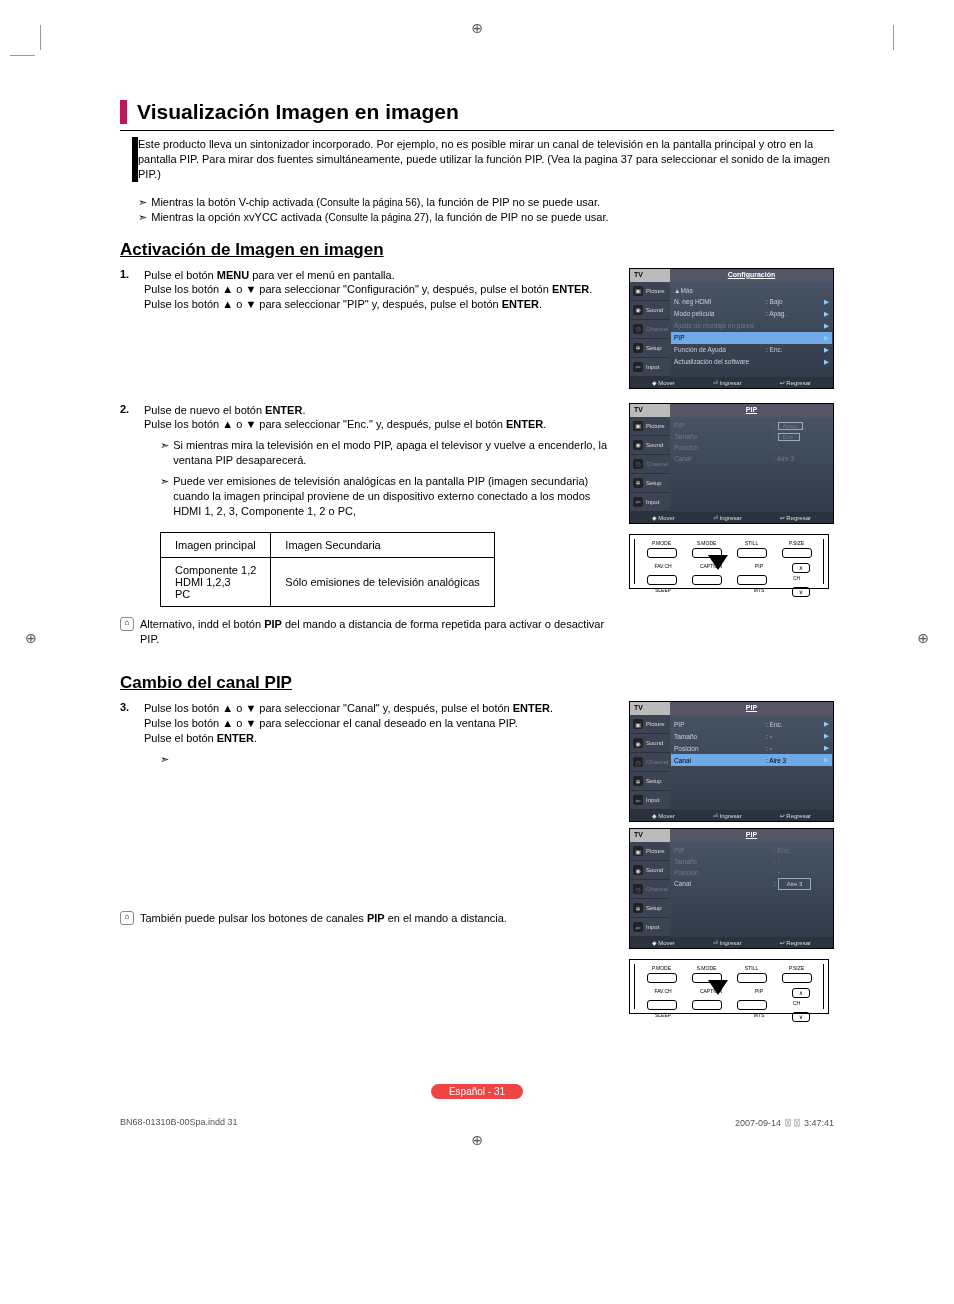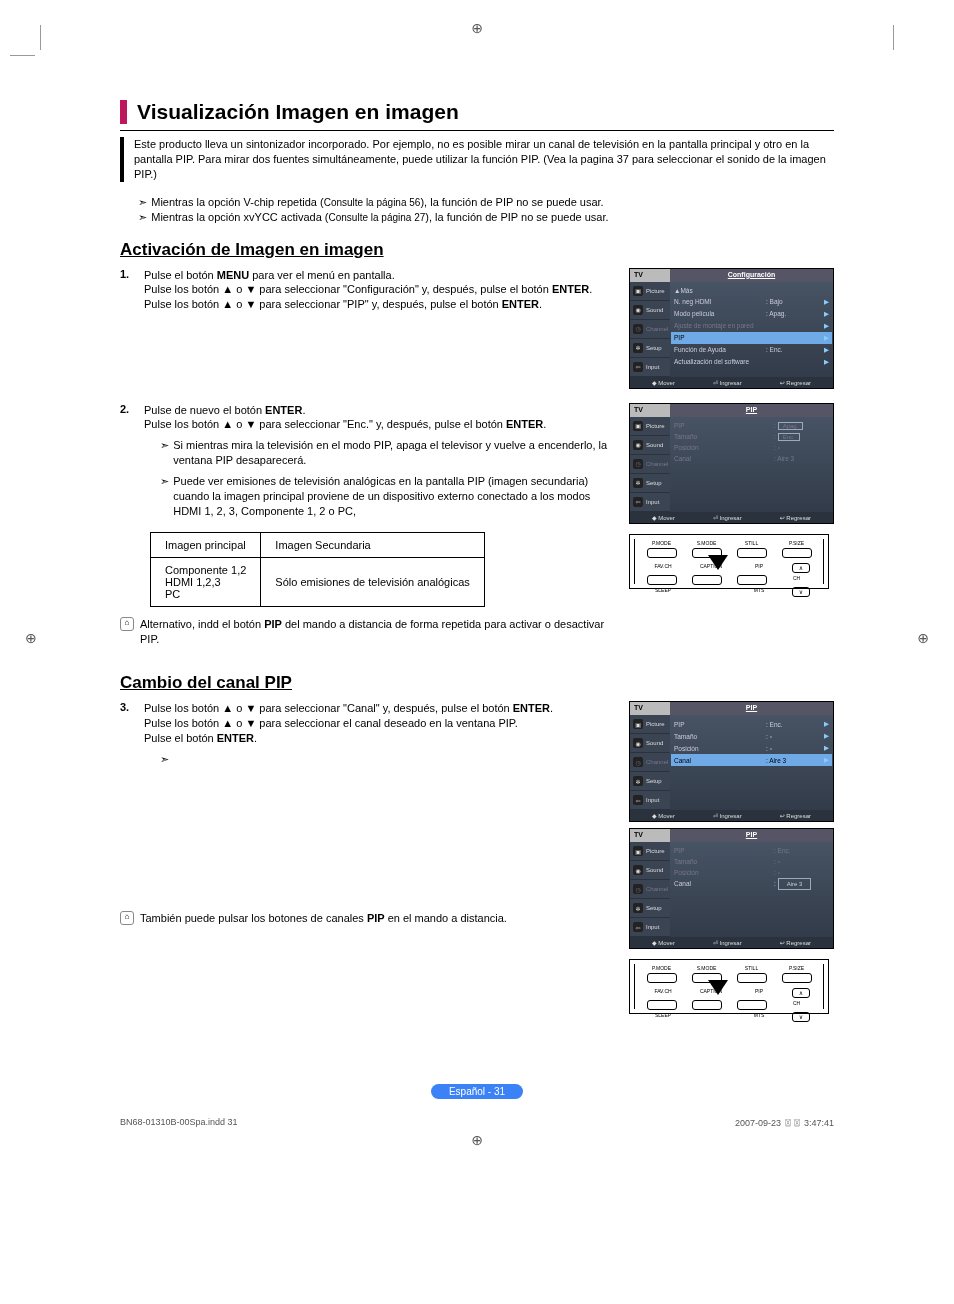--- a/index.html
+++ b/index.html
@@ -8,21 +8,21 @@
 .reg-top { top: 20px; left: 50%; transform: translateX(-50%); }
 .reg-left { top: 630px; left: 25px; }
 .reg-right { top: 630px; right: 25px; }
 .reg-bottom { bottom: 20px; left: 50%; transform: translateX(-50%); }
 .crop-tl-v { position:absolute; top:25px; left:40px; width:1px; height:25px; background:#999; }
 .crop-tl-h { position:absolute; top:55px; left:10px; width:25px; height:1px; background:#999; }
 .crop-tr-v { position:absolute; top:25px; right:60px; width:1px; height:25px; background:#999; }
 .title-bar { border-left: 7px solid #be185d; padding-left: 10px; margin-bottom: 6px; }
 .title-bar h1 { font-size: 21px; font-weight: bold; }
 .title-underline { border-bottom: 1px solid #000; margin-bottom: 6px; }
-.intro { border-left: 4px solid #000000; padding-left: 10px; font-size: 11px; line-height: 1.35; margin-bottom: 14px; }
+.intro { border-left: 6px solid #000000; padding-left: 0; font-size: 11px; line-height: 1.35; margin-bottom: 14px; margin-left: 12px; }
 .note-line { display:flex; gap:4px; font-size:11px; margin:2px 0; padding-left:18px; }
 .note-line .arrow { color:#000; }
 .subhead { font-weight: bold; text-decoration: underline; font-size: 17px; margin: 16px 0 8px 0; }
 .two-col { display:flex; gap:16px; align-items: flex-start; }
 .left-col { flex: 1 1 0; }
 .right-col { width: 205px; flex-shrink:0; }
 ol.steps { list-style: none; padding-left: 0; }
 ol.steps > li { display:flex; gap:10px; margin-bottom: 14px; }
 ol.steps .num { font-weight:bold; width:14px; flex-shrink:0; }
 ol.steps .body { flex:1; line-height:1.35; }
@@ -47,26 +47,26 @@
 .osd-main .row.dis { color:#778; }
 .osd-foot { display:flex; justify-content:space-around; background:#2a323e; padding:2px 3px; font-size:6px; }
 .osd-foot span { color:#ddd; }
 .remote { width:200px; height:55px; border:1px solid #000; margin:10px 0; position:relative; background:#fff; }
 .remote .inner { position:absolute; inset:4px; border-left:1px solid #000; border-right:1px solid #000; }
 .remote .rrow { display:flex; justify-content:space-around; padding:1px 6px; gap:4px; }
 .remote .rbtn { border:1px solid #000; border-radius:3px; width:30px; height:10px; font-size:5px; text-align:center; }
 .remote .rlbl { font-size:5px; width:30px; text-align:center; }
 .remote .highlight-big { position:absolute; top:20px; left:78px; width:0;height:0; border-left:10px solid transparent; border-right:10px solid transparent; border-top:15px solid #000; }
 .remote .chbtn { border:1px solid #000; width:18px; height:10px; font-size:6px; text-align:center; border-radius:3px; }
-table.ptable { border-collapse: collapse; margin: 8px 0 8px 30px; font-size:11px; }
+table.ptable { border-collapse: collapse; margin: 8px 0 8px 40px; font-size:11px; }
 table.ptable td, table.ptable th { border:1px solid #000; padding:6px 14px; text-align:left; font-weight:normal; }
 .tip { display:flex; gap:6px; padding-left:0; margin:10px 0; font-size:11px; line-height:1.35; }
 .tip .ticon { border:1px solid #888; border-radius:3px; width:14px; height:14px; font-size:8px; text-align:center; flex-shrink:0; }
 .page-foot { text-align:center; margin-top:60px; }
-.page-foot .pill { display:inline-block; background:#3b82f6; color:#fff; border-radius:10px; padding:2px 18px; font-size:10px; }
+.page-foot .pill { display:inline-block; background:#ef4444; color:#fff; border-radius:10px; padding:2px 18px; font-size:10px; }
 .imprint { display:flex; justify-content:space-between; font-size:9px; color:#555; margin-top:18px; padding: 0 0px; }
 .smallnote { font-size:10px; }
 </style>
 </head>
 <body>
 
 <span class="reg-mark reg-top">⊕</span>
 <span class="reg-mark reg-left">⊕</span>
 <span class="reg-mark reg-right">⊕</span>
 <div class="crop-tl-v"></div>
@@ -74,21 +74,21 @@
 <div class="crop-tr-v"></div>
 
 <div class="title-bar">
   <h1>Visualización Imagen en imagen</h1>
 </div>
 <div class="title-underline"></div>
 <p class="intro">Este producto lleva un sintonizador incorporado. Por ejemplo, no es posible mirar un canal de televisión en la pantalla principal y otro en la pantalla PIP. Para mirar dos fuentes simultáneamente, puede utilizar la función PIP. (Vea la pagina 37 para seleccionar el sonido de la imagen PIP.)</p>
 
 <div class="note-line">
     <span class="arrow">➣</span>
-    <span><span>Mientras la opción V-chip repetida (</span><span class="smallnote">Consulte la página 56</span><span>), la función de PIP no se puede usar.</span></span>
+    <span><span>Mientras la botón V-chip activada (</span><span class="smallnote">Consulte la página 56</span><span>), la función de PIP no se puede usar.</span></span>
   </div>
 <div class="note-line">
     <span class="arrow">➣</span>
     <span><span>Mientras la opción xvYCC activada (</span><span class="smallnote">Consulte la página 27</span><span>), la función de PIP no se puede usar.</span></span>
   </div>
 
 <div class="subhead">Activación de Imagen en imagen</div>
 
 <div class="two-col">
 <div class="left-col">
@@ -488,14 +488,14 @@
 </div>
 </div>
 
 <div class="page-foot">
   <span class="pill">Español - 31</span>
 </div>
 
 <div class="imprint">
   <span>BN68-01310B-00Spa.indd   31</span>
   <span class="reg-mark reg-bottom">⊕</span>
-  <span>2007-09-23   〿〿 3:47:41</span>
+  <span>2007-09-14   〿〿 3:47:41</span>
 </div>
 
 </body></html>

